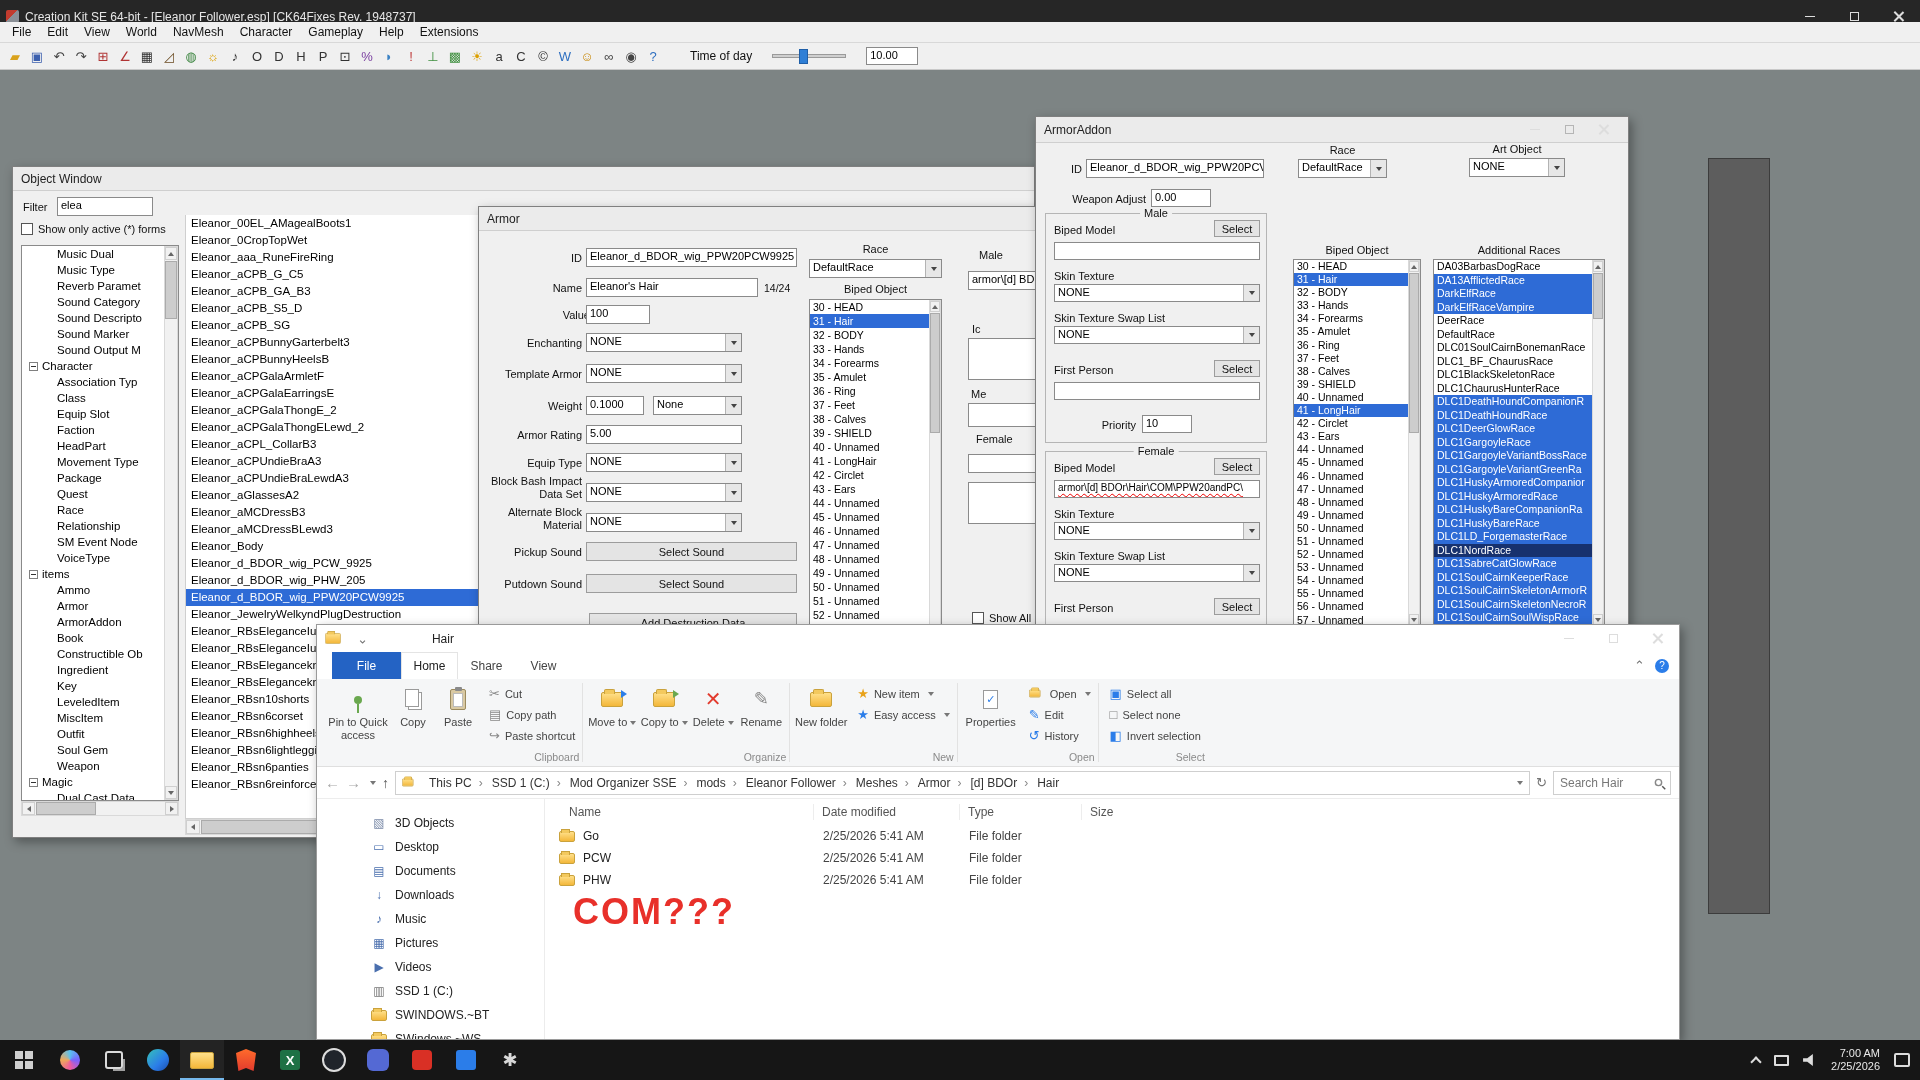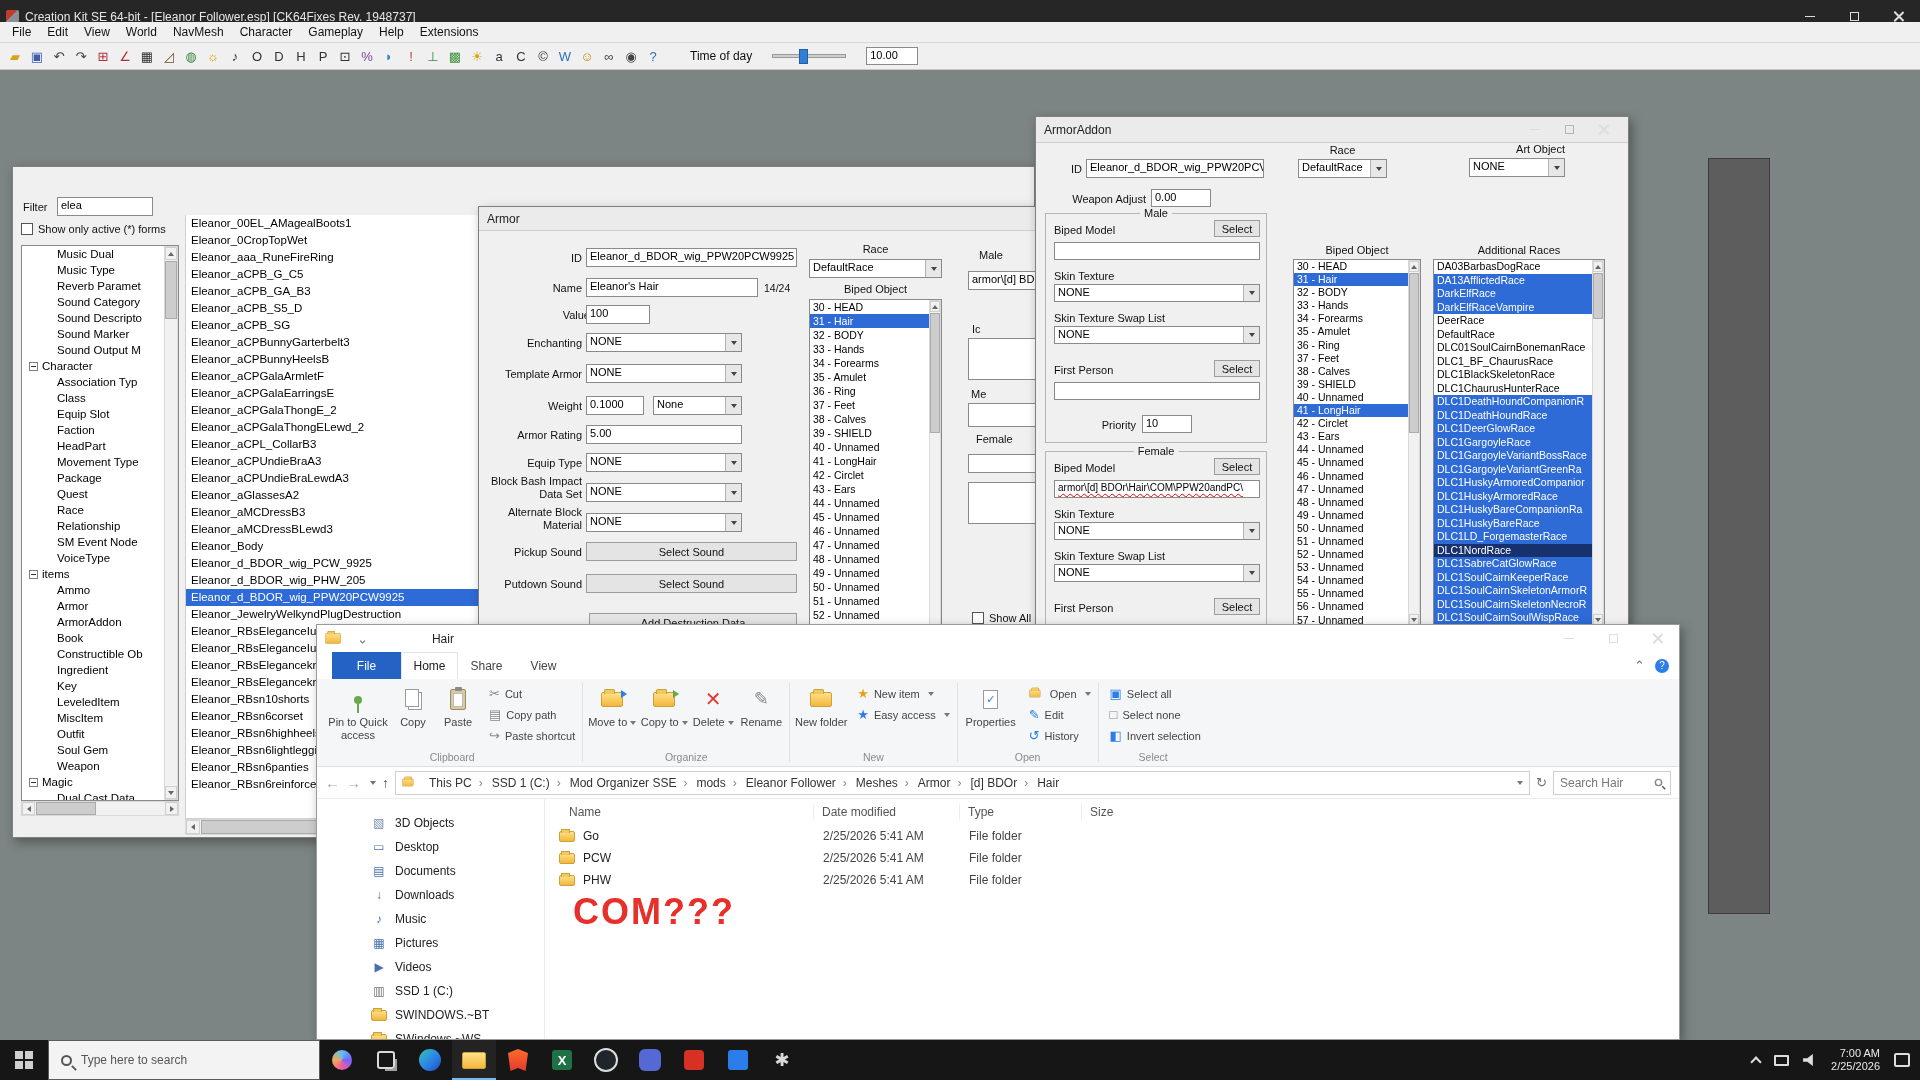--- a/index.html
+++ b/index.html
@@ -63,21 +63,21 @@
 .erow.sel{background:#2e6bd6;color:#fff}
 
 .exp{background:#fff;border:1px solid #9a9a9a}
 .exp-cap{height:27px;display:flex;align-items:center;padding-left:8px;background:#fff;font-size:12px;color:#222}
 .tab{height:27px;display:flex;align-items:center;justify-content:center;font-size:12px;color:#444;width:57px}
 .tab.file{background:#2463c4;color:#fff;width:69px}
 .tab.on{background:#fff;border:1px solid #e4e4e4;border-bottom:none;color:#222}
 .ribbon{position:absolute;left:0;top:54px;width:100%;height:88px;background:#f5f6f7;border-bottom:1px solid #dfdfdf;display:flex;padding-left:8px}
 .rgroup{display:flex;flex-direction:column;height:100%}
 .rgitems{flex:1;display:flex;align-items:flex-start;padding-top:4px}
-.rglabel{text-align:center;font-size:10.5px;color:#8a8a8a;padding-bottom:3px}
+.rglabel{text-align:right;font-size:10.5px;color:#8a8a8a;padding-bottom:3px}
 .rdiv{width:1px;background:#e2e2e2;margin:4px 3px}
 .rbig{display:flex;flex-direction:column;align-items:center;width:58px;gap:3px;padding-top:2px}
 .rbig .icw{height:28px;display:flex;align-items:center;justify-content:center}
 .rlab{font-size:11px;color:#444;text-align:center;line-height:1.15}
 .rsmcol{display:flex;flex-direction:column;justify-content:flex-start;margin-left:4px}
 .rsm{display:flex;align-items:center;gap:5px;height:21px;font-size:11px;color:#444;padding:0 4px;white-space:nowrap}
 .caret{display:inline-block;width:0;height:0;border-left:3px solid transparent;border-right:3px solid transparent;border-top:4px solid #777;margin-left:3px;vertical-align:middle}
 .gi{font-size:13px;line-height:1;display:inline-block}
 .gi-cut::before{content:"✂";color:#888}
 .gi-path::before{content:"▤";color:#888}
@@ -222,20 +222,23 @@
           <div class="th" data-name="slider-thumb"></div>
         </div>
       <div class="tb" style="width:52px;height:18px" data-name="time-of-day-value">10.00</div>
     </div>
   </div>
 
   <div class="abs" style="left:938px;top:166px;width:97px;height:27px;background:#141414" data-name="render-window-fragment"></div>
   <div class="abs" style="left:1708px;top:158px;width:62px;height:756px;background:#5d5d5d;border:1px solid #3c3c3c" data-name="render-window-edge"></div>
 
   <div class="win" style="left:12px;top:166px;width:1023px;height:672px" data-name="object-window">
+    <div class="cap" data-name="object-window-titlebar">
+        <span data-name="object-window-title">Object Window</span>
+      </div>
     <span class="abs lbl" style="left:10px;top:34px" data-name="filter-label">Filter</span>
     <div class="abs tb" style="left:44px;top:30px;width:96px;height:19px" data-name="filter-input">elea</div>
     <div class="abs" style="left:8px;top:56px;display:flex;gap:5px;align-items:center" data-name="show-only-active-checkbox">
       <span class="cb" data-name="checkbox-icon"></span>
       <span class="lbl" data-name="show-only-active-label">Show only active (*) forms</span>
     </div>
     <div class="lst" style="left:8px;top:78px;width:158px;height:556px" data-name="category-tree">
 
         <div class="trow" data-name="tree-item">
           <span class="tw" data-name="tree-expand-icon"></span>
@@ -616,21 +619,21 @@
     </div>
     <span class="abs lbl lblr" style="left:26px;top:46px;width:20px" data-name="id-label">ID</span>
     <div class="abs tb" style="left:50px;top:42px;width:178px;height:19px" data-name="armoraddon-id-input">Eleanor_d_BDOR_wig_PPW20PCV</div>
     <span class="abs lbl" style="left:262px;top:27px;width:89px;text-align:center" data-name="race-label">Race</span>
     <div class="abs dd" style="left:262px;top:42px;width:89px;height:19px" data-name="race-dropdown">
         <span class="t">DefaultRace</span>
         <span class="a" data-name="dropdown-arrow-icon">
           <span class="tri"></span>
         </span>
       </div>
-    <span class="abs lbl" style="left:433px;top:26px;width:96px;text-align:right" data-name="art-object-label">Art Object</span>
+    <span class="abs lbl" style="left:433px;top:26px;width:96px;text-align:center" data-name="art-object-label">Art Object</span>
     <div class="abs dd" style="left:433px;top:41px;width:96px;height:19px" data-name="art-object-dropdown">
         <span class="t">NONE</span>
         <span class="a" data-name="dropdown-arrow-icon">
           <span class="tri"></span>
         </span>
       </div>
     <span class="abs lbl lblr" style="left:18px;top:76px;width:92px" data-name="weapon-adjust-label">Weapon Adjust</span>
     <div class="abs tb" style="left:115px;top:72px;width:60px;height:18px" data-name="weapon-adjust-input">0.00</div>
 
     <div class="grp" style="left:9px;top:96px;width:222px;height:230px" data-name="male-group">
@@ -1043,24 +1046,20 @@
             <span style="width:122px;padding-left:8px;color:#444" data-name="file-type">File folder</span>
             <span style="width:90px;padding-left:8px;color:#444" data-name="file-size"></span>
           </div>
         </div>
       <span class="annot" style="left:28px;top:92px" data-name="com-annotation">COM???</span>
     </div>
   </div>
 
   <div class="taskbar" data-name="taskbar">
     <div class="start" data-name="start-button"></div>
-    <div class="tsearch" data-name="taskbar-search">
-      <span class="mag" data-name="search-icon"></span>
-      <span style="font-size:12px;color:#555" data-name="taskbar-search-placeholder">Type here to search</span>
-    </div>
     <div style="display:flex" data-name="taskbar-apps">
 
     <div class="tki" data-name="copilot-icon" title="copilot-icon"></div>
         <div class="tki" data-name="task-view-icon" title="task-view-icon"></div>
         <div class="tki" data-name="edge-icon" title="edge-icon"></div>
         <div class="tki" data-name="file-explorer-icon" title="file-explorer-icon"></div>
         <div class="tki" data-name="brave-icon" title="brave-icon"></div>
         <div class="tki" data-name="excel-icon" title="excel-icon"></div>
         <div class="tki" data-name="obs-icon" title="obs-icon"></div>
         <div class="tki" data-name="discord-icon" title="discord-icon"></div>

